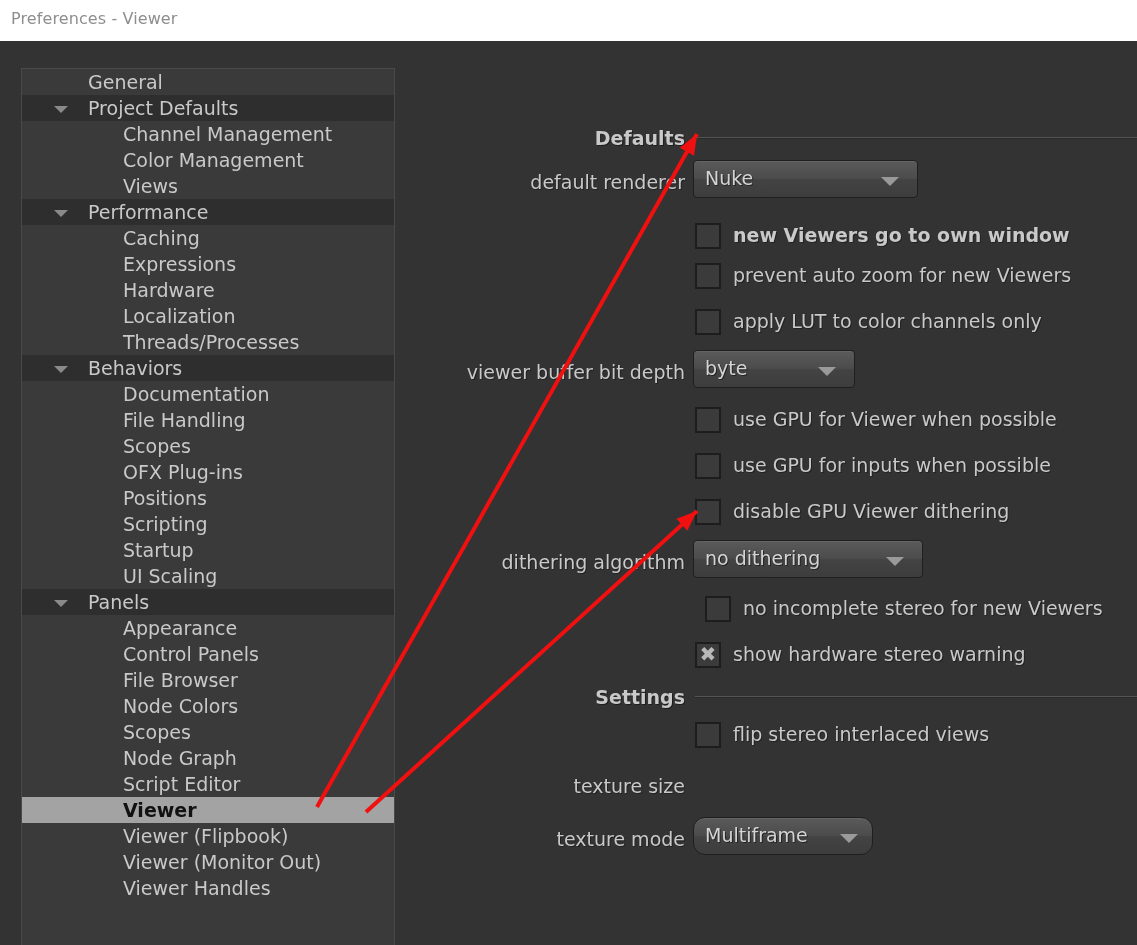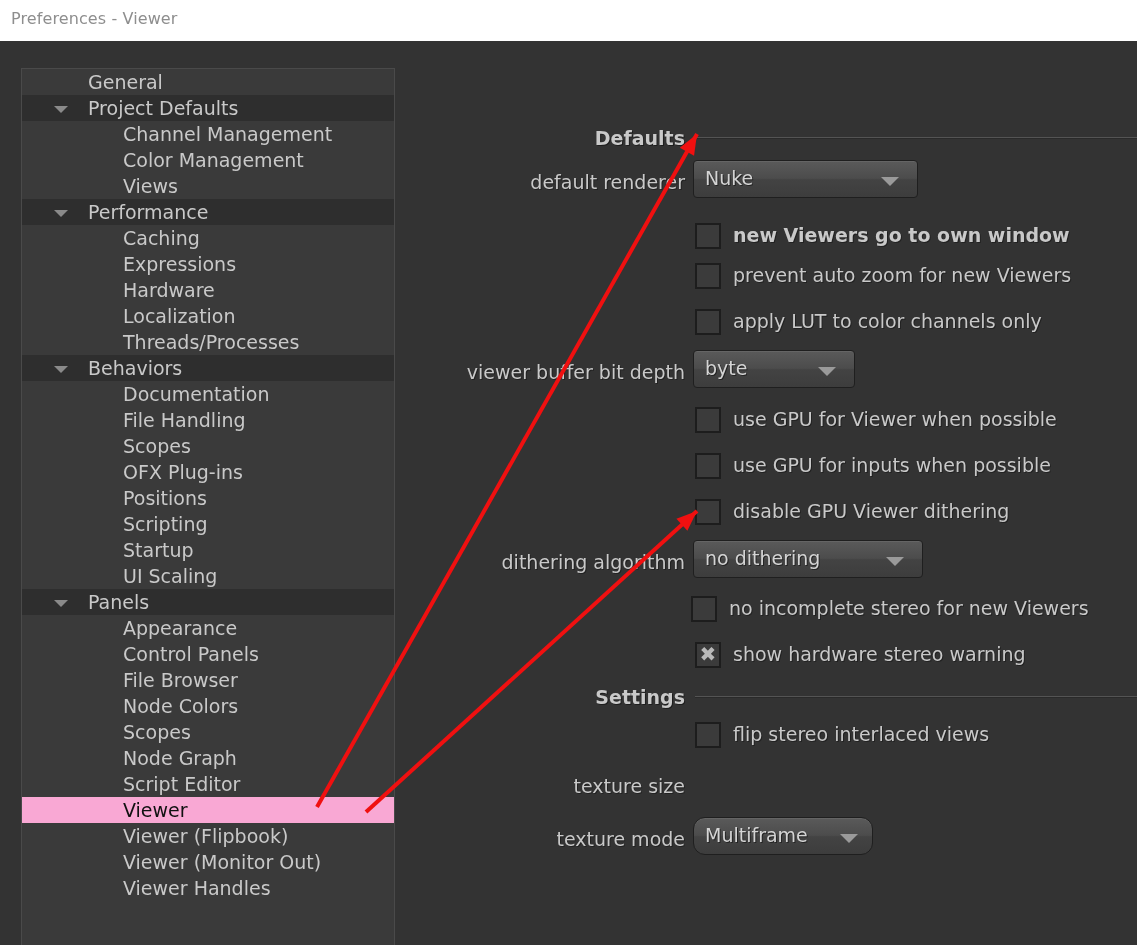--- a/index.html
+++ b/index.html
@@ -71,22 +71,23 @@
   }
   .tree-row.child {
     background: #3a3a3a;
     padding-left: 101px;
   }
   .tree-row.plain {
     background: #3a3a3a;
     padding-left: 66px;
   }
   .tree-row.selected {
-    background: #f9a8d4;
+    background: #a3a3a3;
     color: #111111;
+    font-weight: bold;
   }
   .tree-row .arrow {
     position: absolute;
     left: 32px;
     top: 11px;
     width: 0; height: 0;
     border-left: 7px solid transparent;
     border-right: 7px solid transparent;
     border-top: 7px solid #8a8a8a;
   }
@@ -292,21 +293,21 @@
       <span class="checkbox"></span>
       <span class="check-label">disable GPU Viewer dithering</span>
     </div>
 
     <div class="field-label" style="left:0px; top:510px; width:285px;">dithering algorithm</div>
     <div class="combo" style="left:293px; top:499px; width:230px;">
       <span class="combo-text">no dithering</span>
       <span class="chev" style="right:18px;"></span>
     </div>
 
-    <div class="checkrow" style="left:291px; top:555px; width:416px;text-decoration:underline;">
+    <div class="checkrow" style="left:305px; top:555px; width:416px;text-decoration:underline;">
       <span class="checkbox"></span>
       <span class="check-label">no incomplete stereo for new Viewers</span>
     </div>
 
     <div class="checkrow" style="left:295px; top:601px; width:442px;">
       <span class="checkbox">
         <span class="xmark">✖</span>
       </span>
       <span class="check-label">show hardware stereo warning</span>
     </div>

